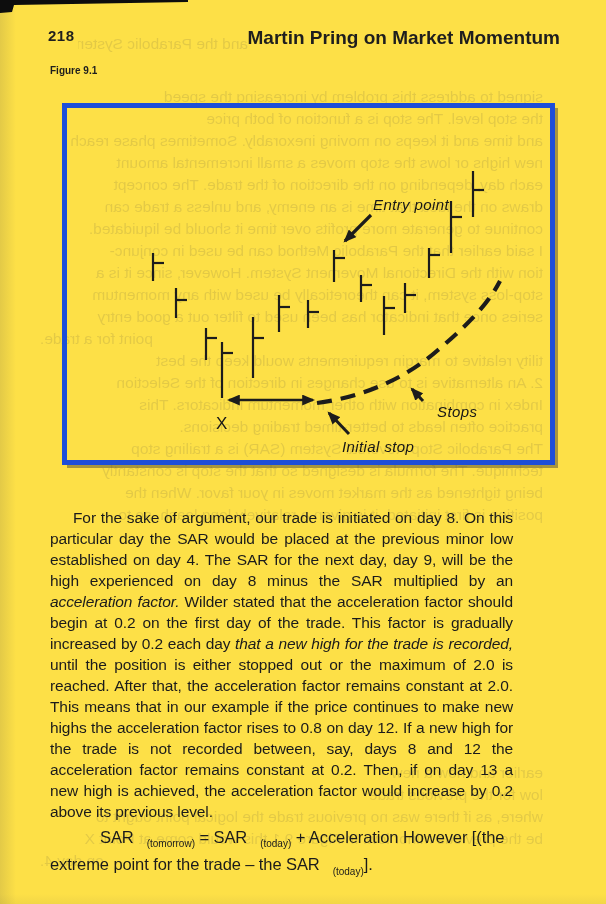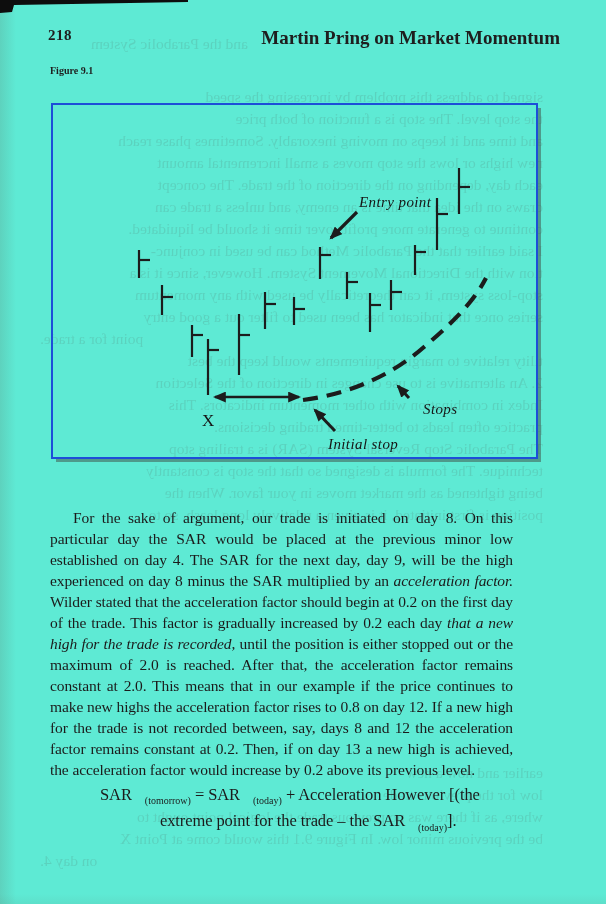--- a/index.html
+++ b/index.html
@@ -1,46 +1,46 @@
 <!DOCTYPE html>
 <html><head>
 <meta charset="utf-8">
 <style>
   html,body{margin:0;padding:0;}
   .page{
     position:relative;width:606px;height:904px;overflow:hidden;
-    background:#5eead4;
-    font-family:Liberation Serif, serif;color:#1e1e1e;
+    background:#fde047;
+    font-family:Liberation Sans, sans-serif;color:#1e1e1e;
   }
   .edge-shade{position:absolute;inset:0;pointer-events:none;
     background:linear-gradient(90deg,rgba(90,85,72,.16),rgba(90,85,72,0) 16px),
                linear-gradient(0deg,rgba(90,85,72,.07),rgba(90,85,72,0) 10px);}
   .scan-sliver{position:absolute;left:0;top:0;width:190px;height:14px;background:#0d0d0d;
     clip-path:polygon(0 0,188px 0,188px 2px,14px 5px,12px 12px,0 13px);}
   
   .page-number{position:absolute;left:48px;top:27px;font-size:15px;font-weight:bold;letter-spacing:.5px;}
   .running-header{position:absolute;right:46px;top:27px;font-size:19px;font-weight:bold;}
   .figure-label{position:absolute;left:50px;top:65px;font-size:10px;font-weight:bold;}
   
   .ghost-layer{position:absolute;inset:0;z-index:0;}
   .ghost{position:absolute;left:40px;width:503px;font-size:15.5px;line-height:22px;
     color:#4a4740;opacity:.14;transform:scaleX(-1);white-space:nowrap;overflow:hidden;}
   .ghost.r{text-align:right;}
   
-  .figure-box{position:absolute;left:51px;top:103px;width:483px;height:352px;
-    border:2px solid #1d4ed8;z-index:1;
+  .figure-box{position:absolute;left:62px;top:103px;width:483px;height:352px;
+    border:5px solid #1d4ed8;z-index:1;
     box-shadow:4px 4px 0 -1px rgba(60,57,50,.45);}
   .figure-box svg{position:absolute;inset:0;width:100%;height:100%;}
   
   .body-text{position:absolute;left:50px;top:507px;width:463px;z-index:1;
     font-size:15.5px;line-height:21px;text-align:justify;letter-spacing:-.1px;color:#1b1b1b;}
   .body-text p{margin:0;text-indent:23px;}
   .formula{margin-top:5px;font-size:16.5px;line-height:20px;text-align:left;text-indent:0;}
   .formula .f-line1{margin-left:50px;}
-  .formula .f-line2{margin-left:110px;}
+  .formula .f-line2{}
   .formula sub{font-size:10px;letter-spacing:0;padding-left:13px;}
 </style>
 </head>
 <body>
 
 <div class="page">
 
   <div class="ghost-layer" id="ghost-layer">
       <div class="ghost" style="top: 33px; left: 78px; width: 170px;">and the Parabolic System</div>
       <div class="ghost" style="top: 86px;">signed to address this problem by increasing the speed</div>

